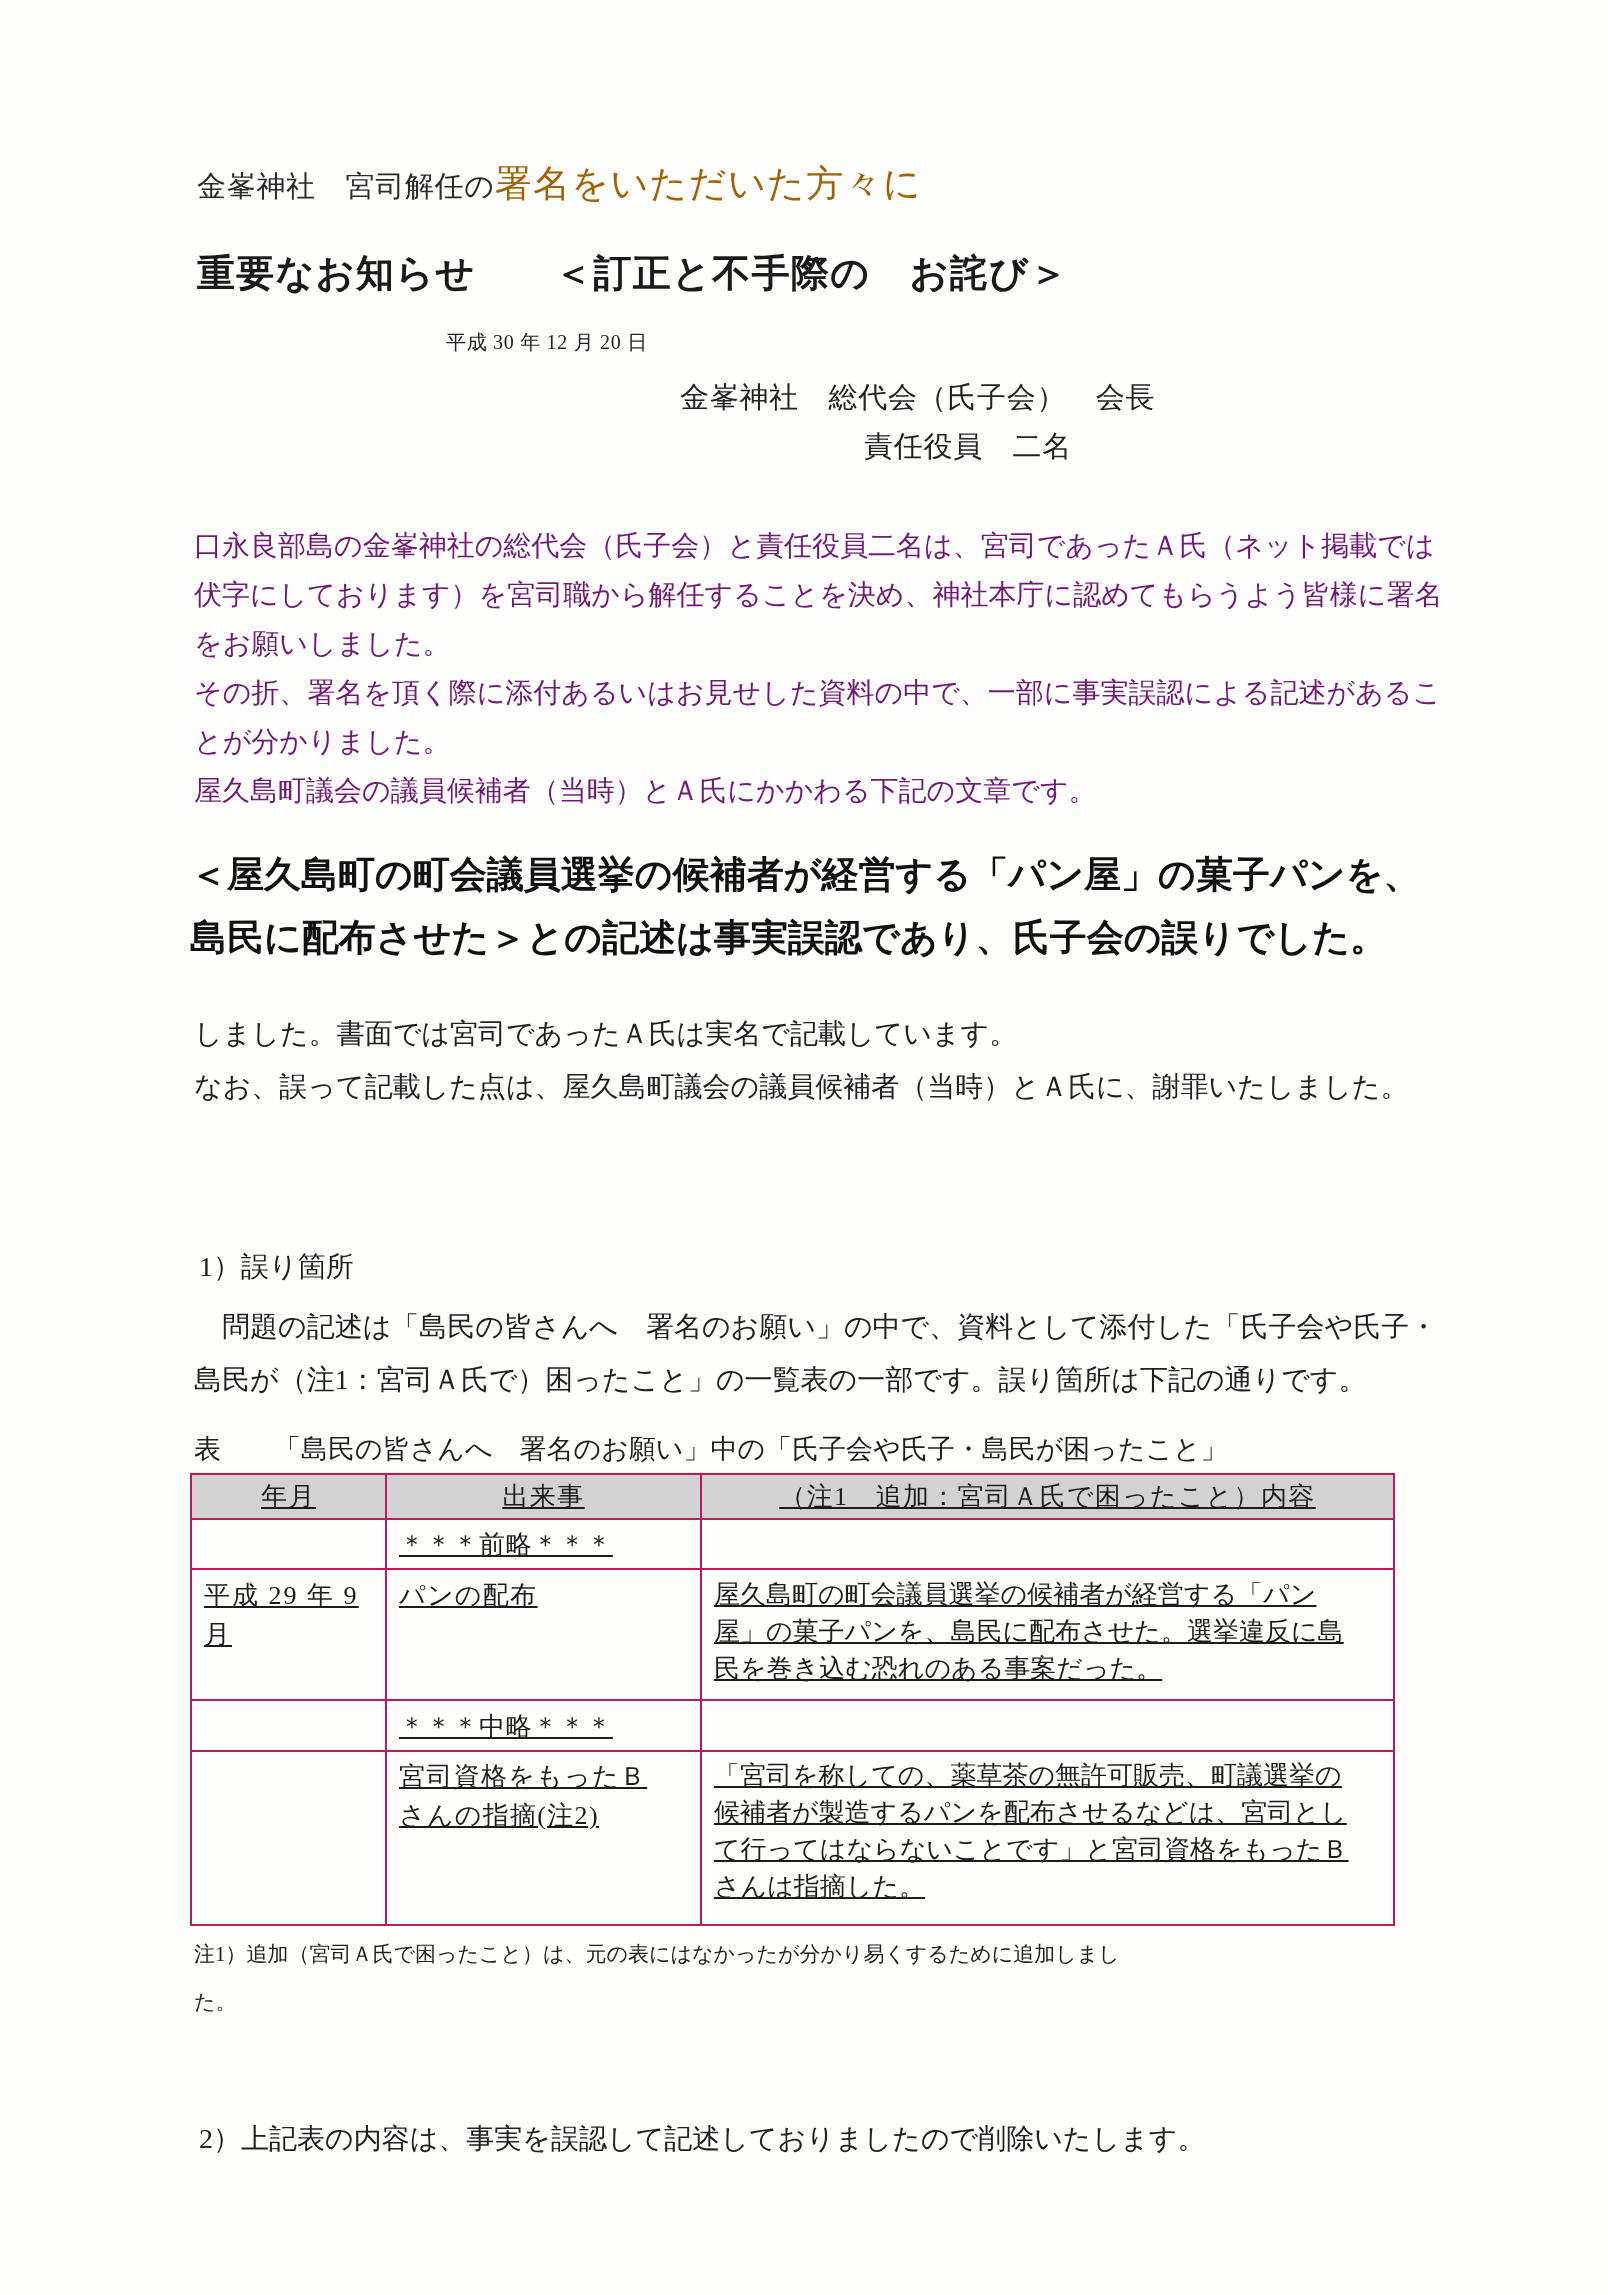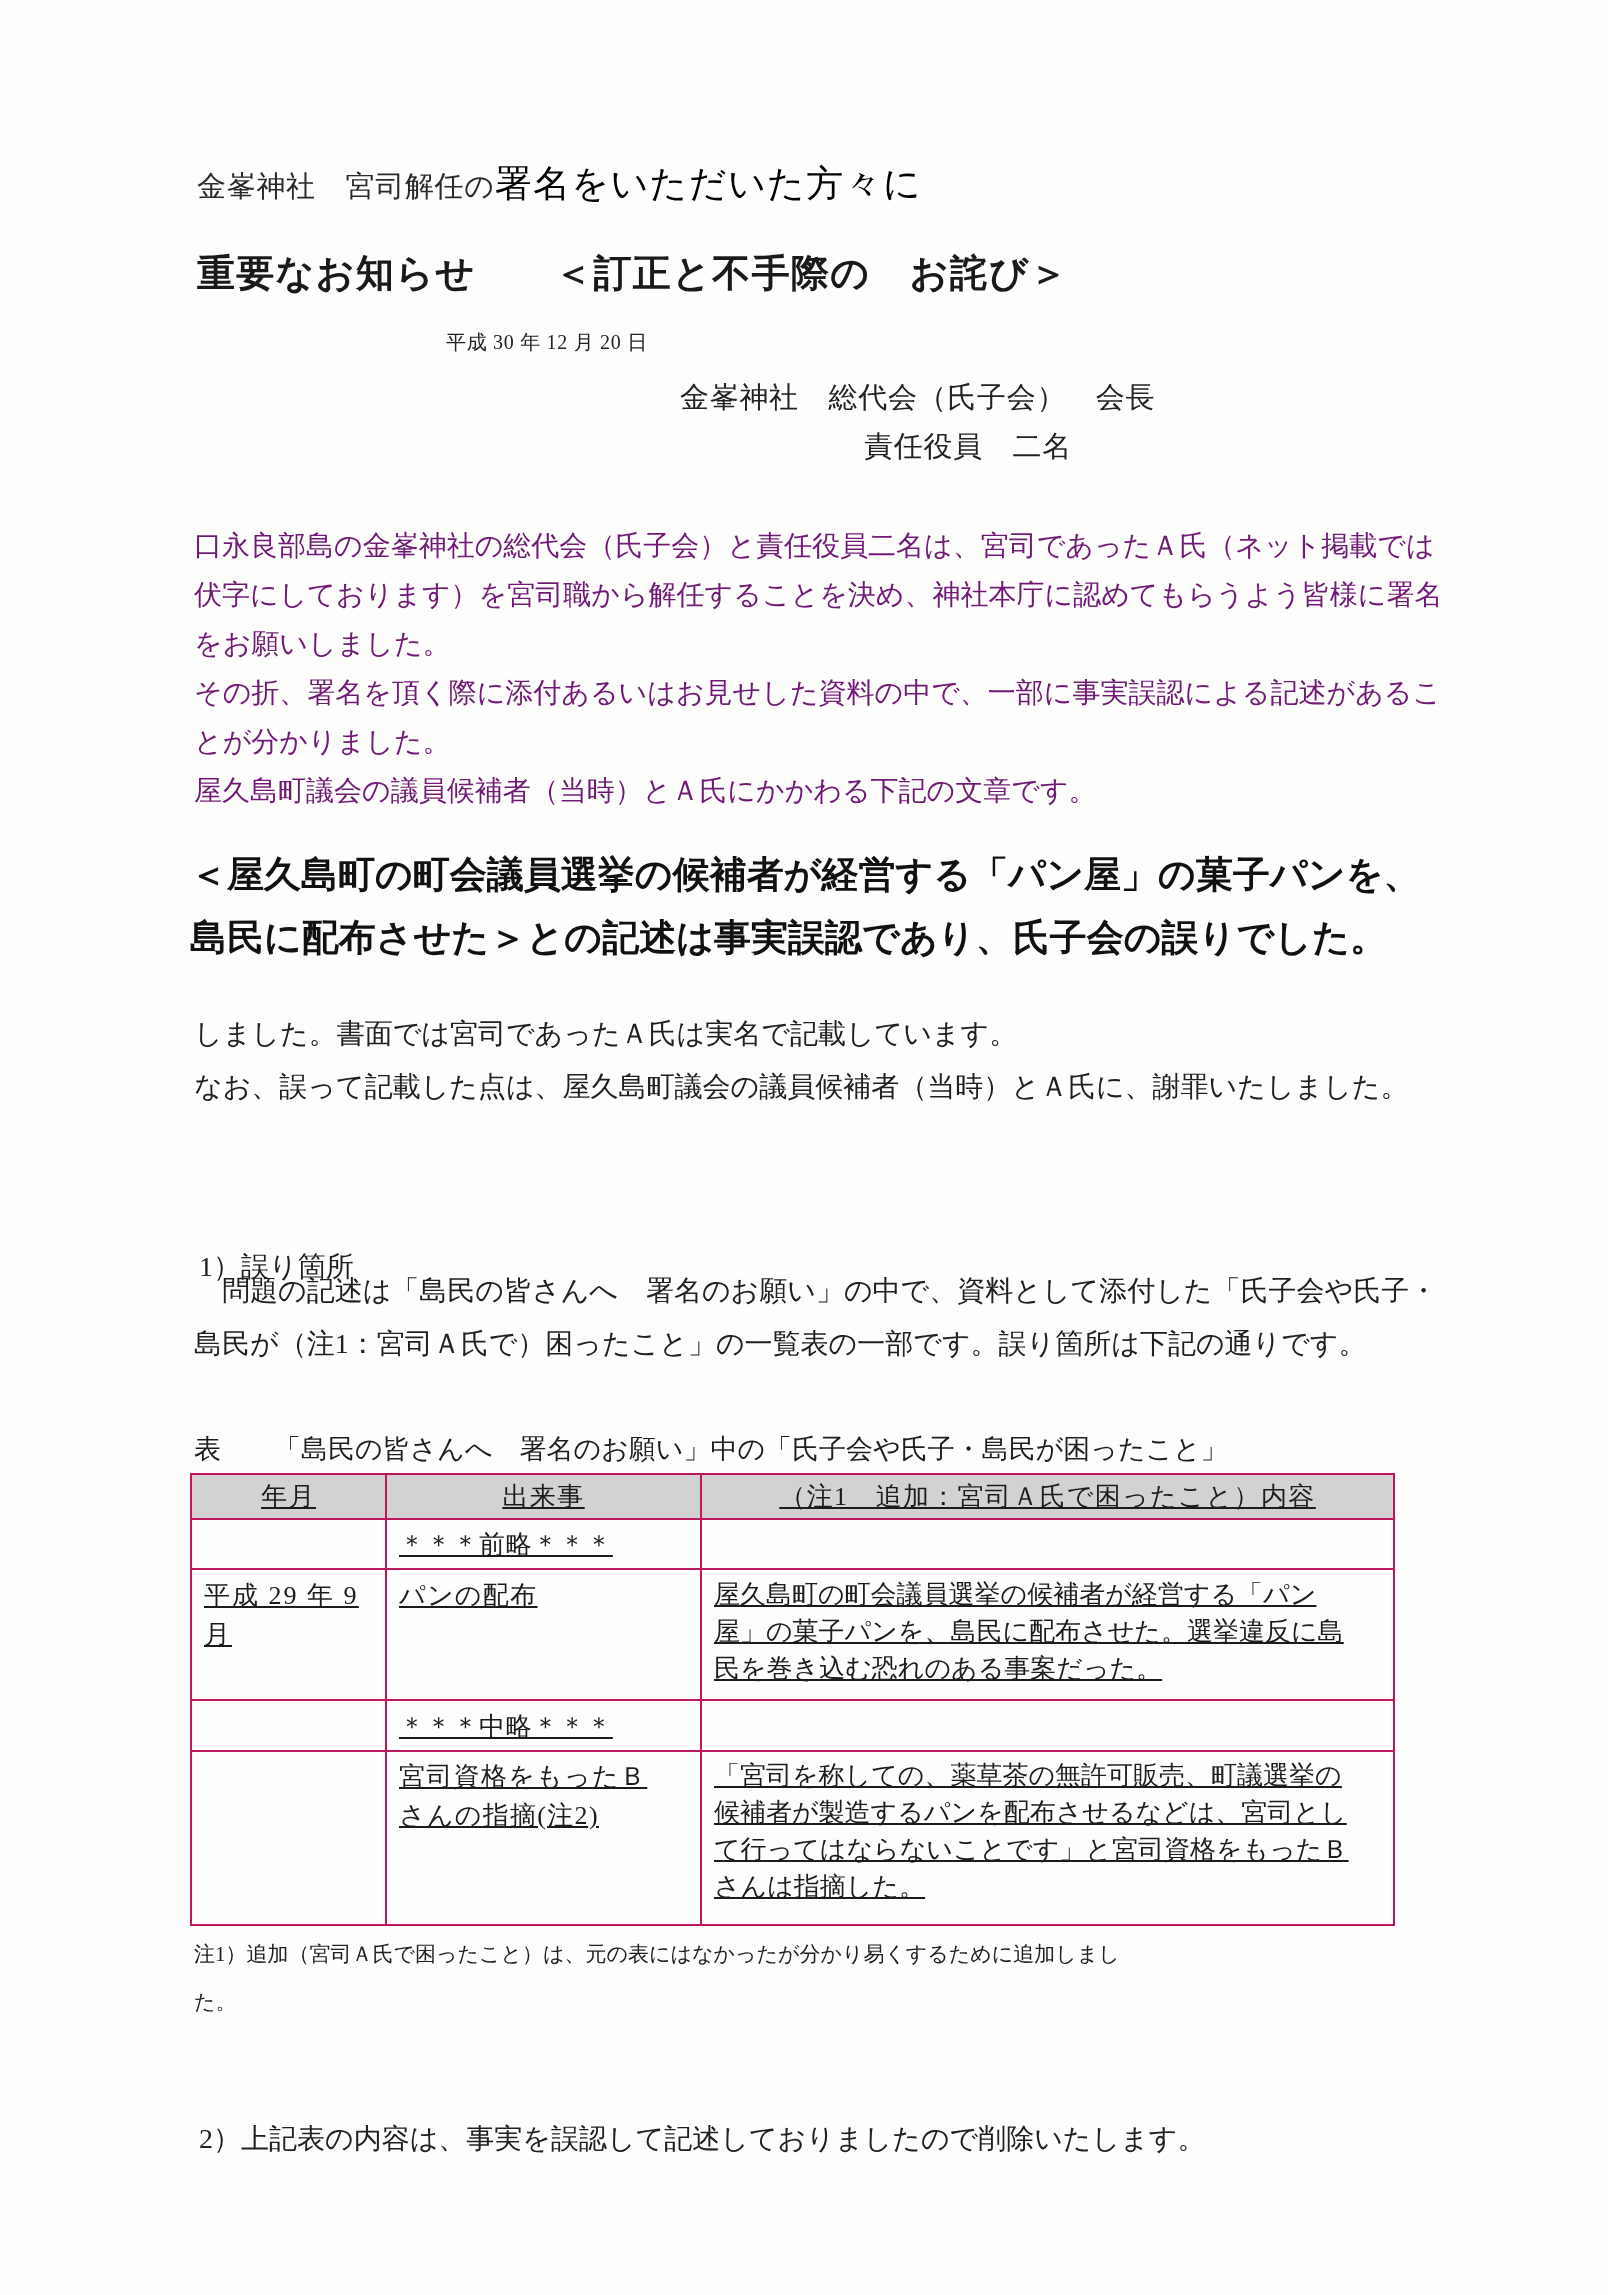--- a/index.html
+++ b/index.html
@@ -14,21 +14,21 @@
     margin: 0 auto;
     background: #fdfdfc;
     color: #222;
     font-family: "Liberation Serif", "DejaVu Serif", serif;
     overflow: hidden;
   }
   .abs { position: absolute; }
 
   .header-line { left: 197px; top: 159px; white-space: nowrap; }
   .header-small { font-size: 29px; letter-spacing: 0.7px; color: #2a2a2a; }
-  .header-large { font-size: 37px; letter-spacing: 1.3px; color: #000000; text-align: center; }
+  .header-large { font-size: 37px; letter-spacing: 1.3px; color: #a16207; text-align: center; }
 
   .doc-title {
     left: 197px; top: 248px;
     font-size: 38px; font-weight: bold;
     letter-spacing: 1.3px; color: #1a1a1a;
     white-space: nowrap;
   }
 
   .date-line   { left: 446px;  top: 329px; font-size: 20px; letter-spacing: 0.7px; }
   .sender-1    { left: 680px; top: 378px; font-size: 29px; letter-spacing: 0.7px; }
@@ -49,21 +49,21 @@
   .emphasis-block div { white-space: nowrap; }
 
   .para3-block {
     left: 194px; top: 1007px;
     font-size: 28px; line-height: 53px; color: #202020;
   }
   .para3-block div { white-space: nowrap; }
 
   .s1-heading { left: 199px; top: 1248px; font-size: 28px; color: #1e1e1e; white-space: nowrap; }
   .s1-body {
-    left: 194px; top: 1264px;
+    left: 194px; top: 1300px;
     font-size: 28px; line-height: 53px; color: #202020;
   }
   .s1-body div { white-space: nowrap; }
 
   .table-caption {
     left: 194px; top: 1431px;
     font-size: 27px; color: #1e1e1e; white-space: nowrap;
   }
   .caption-gap { display: inline-block; width: 53px; }
 

